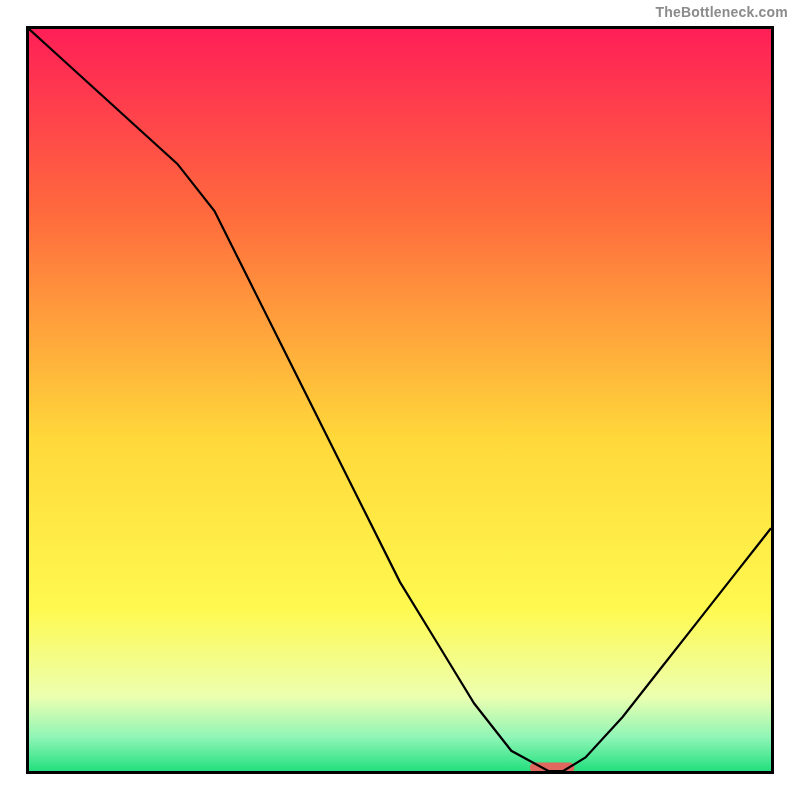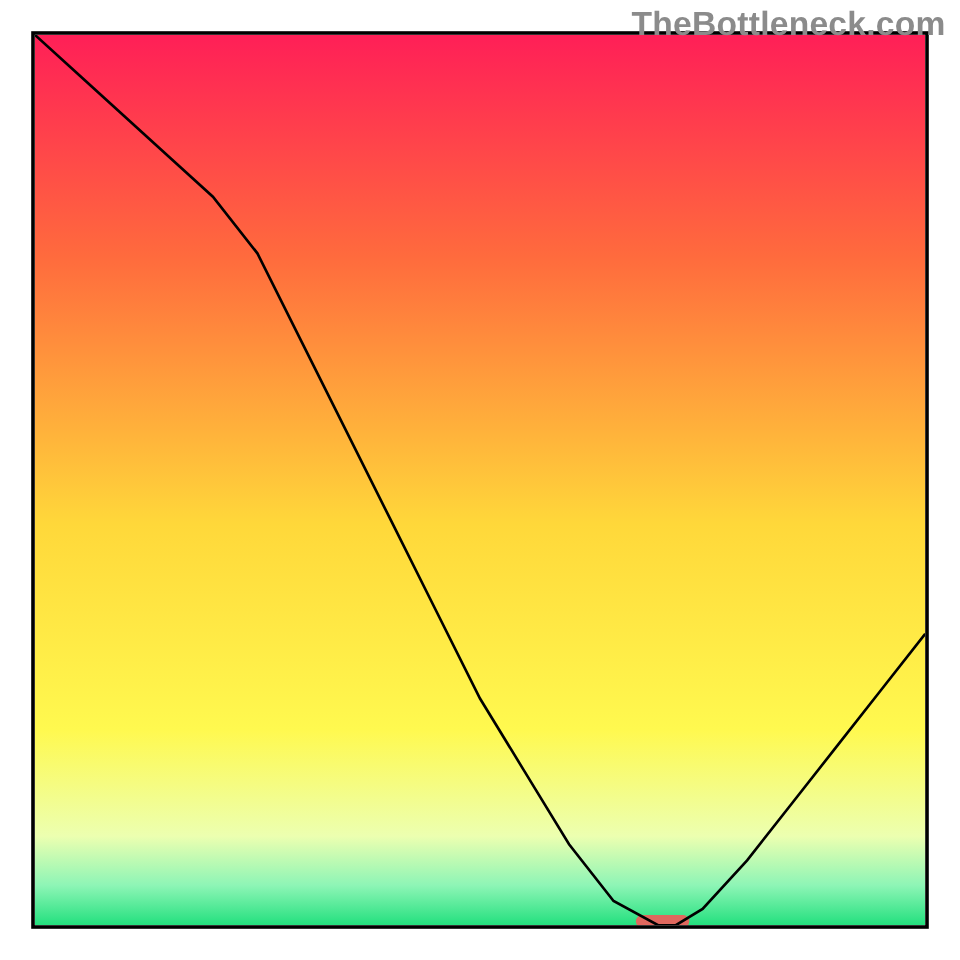--- a/index.html
+++ b/index.html
@@ -7,21 +7,21 @@
     padding: 0;
     width: 800px;
     height: 800px;
     background: #ffffff;
     font-family: Arial, Helvetica, sans-serif;
   }
   .watermark {
     position: absolute;
     top: 4px;
     right: 12px;
-    font-size: 28px;
+    font-size: 14px;
     font-weight: 600;
     color: #8b8b8b;
     letter-spacing: 0.2px;
     z-index: 10;
   }
   .frame {
     position: absolute;
     top: 26px;
     left: 26px;
     width: 748px;

